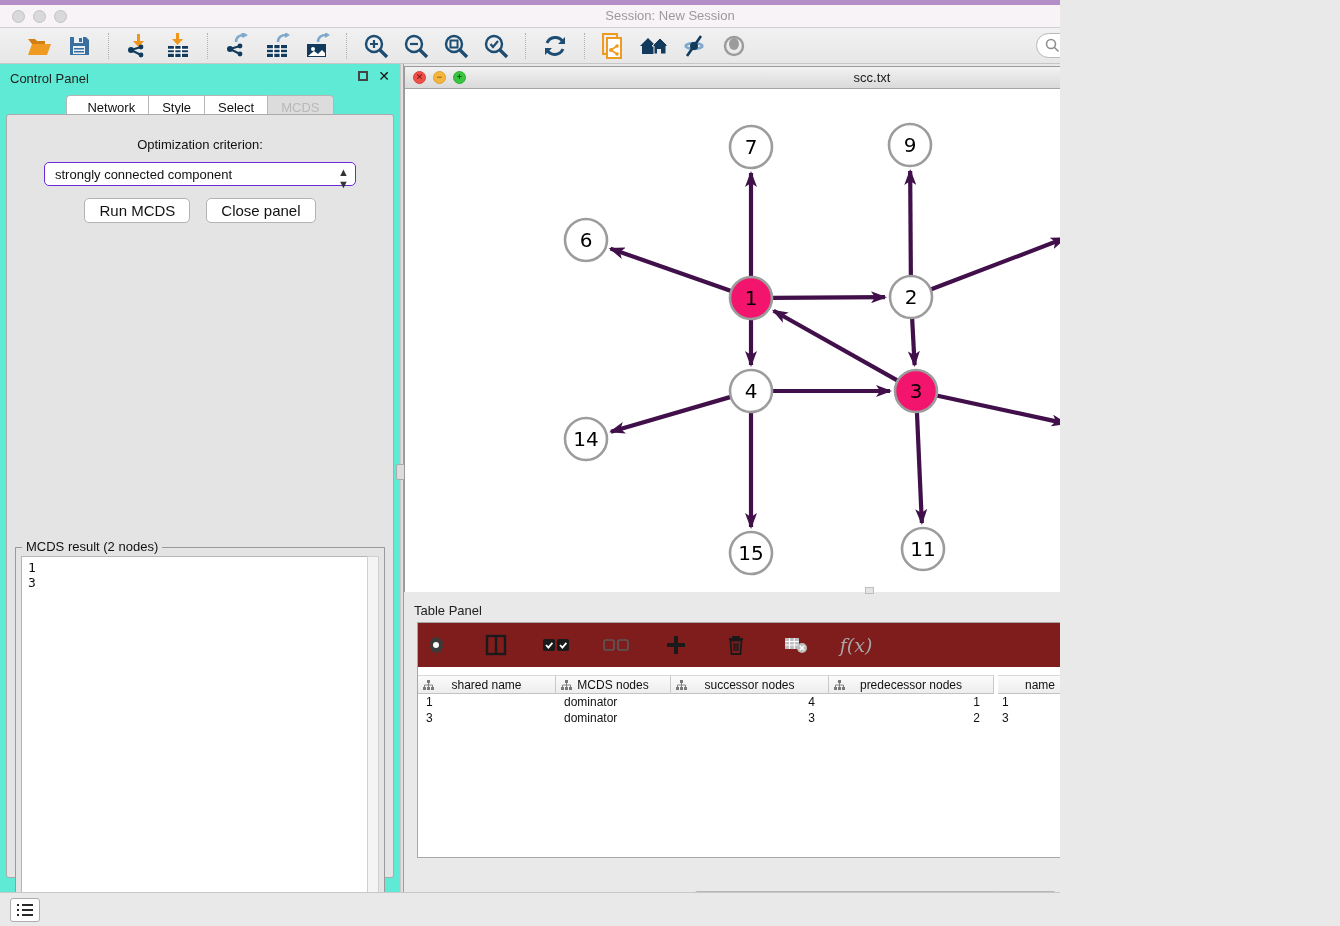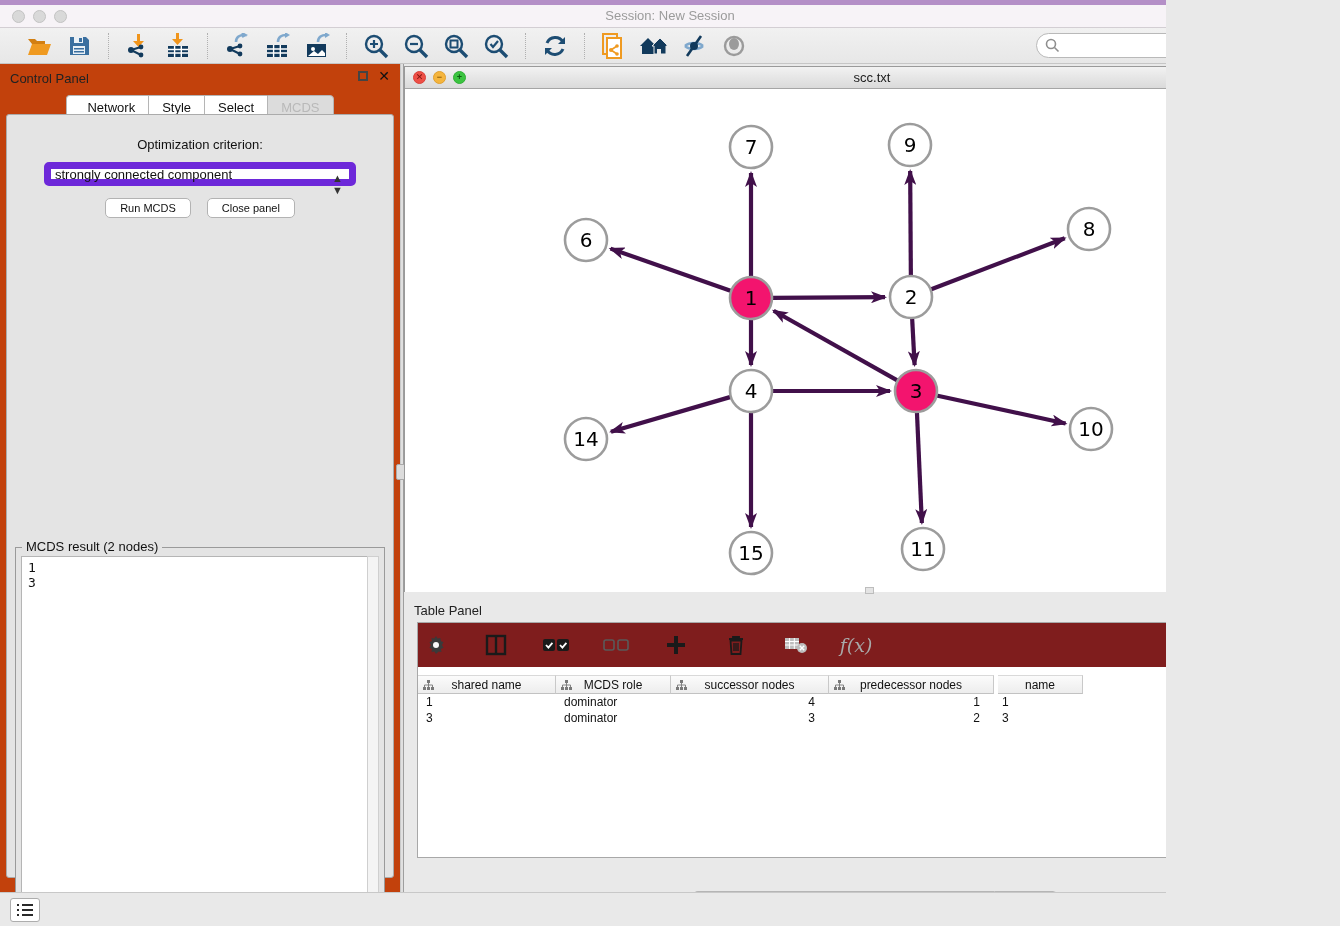--- a/index.html
+++ b/index.html
@@ -1,18 +1,18 @@
 <!DOCTYPE html>
 <html><head>
 <meta charset="utf-8">
 <style>
   * { margin:0; padding:0; box-sizing:border-box; }
   html,body { width:1340px; height:926px; }
   body { font-family:"Liberation Sans","DejaVu Sans",sans-serif; background:#e9e9e9; }
-  .app { position:relative; width:1166px; height:926px; background:#e9e9e9; overflow:hidden; }
+  .app { position:relative; width:1060px; height:926px; background:#e9e9e9; overflow:hidden; }
 
   
   .titlebar { position:absolute; left:0; top:0; width:1340px; height:28px;
     background:#f7f3f7; border-top:5px solid #b48fc7; border-bottom:1px solid #d3ced3; }
   .traffic-inactive { position:absolute; top:5px; left:12px; display:flex; gap:8px; }
   .traffic-inactive span { width:13px; height:13px; border-radius:50%; background:#d9d9d9; border:1px solid #c3c3c3; display:inline-block; }
   .main-title { position:absolute; left:0; right:0; top:3px; text-align:center; font-size:13px; color:#9b9b9b; }
 
   
   .toolbar { position:absolute; left:0; top:28px; width:1340px; height:36px;
@@ -20,40 +20,40 @@
     display:flex; align-items:center; padding-left:10px; }
   .tb-group { display:flex; align-items:center; gap:10px; padding:0 14px; }
   .tb-sep { width:1px; height:26px; border-left:1px dotted #b0b0b0; }
   .tb-btn { width:30px; height:28px; display:flex; align-items:center; justify-content:center; cursor:pointer; }
   .search-wrap { position:absolute; right:12px; top:5px; }
   .search-box { width:292px; height:25px; border:1px solid #b9b9b9; border-radius:13px; background:#fff;
     display:flex; align-items:center; padding-left:8px; }
   .search-box input { border:none; outline:none; background:transparent; font-size:13px; width:250px; margin-left:5px; }
 
   
-  .control-panel { position:absolute; left:0; top:64px; width:400px; height:828px; background:#c2410c; }
+  .control-panel { position:absolute; left:0; top:64px; width:400px; height:828px; background:#5eead4; }
   .cp-header { position:absolute; left:0; top:0; width:100%; height:30px; }
   .panel-title { position:absolute; left:10px; top:7px; font-size:13px; color:#222; }
   .panel-btns { position:absolute; right:10px; top:6px; display:flex; gap:10px; align-items:center; }
   .float-btn { width:10px; height:10px; border:2px solid #444; display:inline-block; cursor:pointer; background:transparent; }
   .close-btn { font-size:14px; font-weight:bold; color:#111; cursor:pointer; line-height:12px; }
   .cp-tabs { position:absolute; left:0; top:31px; width:100%; display:flex; justify-content:center; }
   .tab { font-size:13px; padding:4px 13px; background:#fff; border:1px solid #b5b5b5; border-right:none; color:#111; cursor:pointer; }
   .tab:first-child { border-radius:4px 0 0 0;padding-left:20px; }
   .tab:last-child { border-right:1px solid #b5b5b5; border-radius:0 4px 0 0; }
   .tab.selected { background:#dcdcdc; color:#b9b9b9; }
   .cp-pane { position:absolute; left:6px; top:50px; width:388px; height:764px;
     background:#e4e4e4; border:1px solid #ababab; border-radius:3px; }
   .opt-label { margin-top:22px; text-align:center; font-size:13px; color:#111; }
   .dropdown { position:relative; margin:10px auto 0; width:312px; height:24px; background:#fff;
-    border:7px solid #6d28d9; border-radius:5px; font-size:13px; color:#111;
-    display:flex; align-items:center; padding-left:4px; cursor:pointer; }
+    border:1px solid #6d28d9; border-radius:5px; font-size:13px; color:#111;
+    display:flex; align-items:center; padding-left:10px; cursor:pointer; }
   .dropdown .arrows { position:absolute; right:7px; top:3px; font-size:11px; color:#333; letter-spacing:-1px; }
   .btn-row { margin-top:12px; display:flex; justify-content:center; gap:16px; }
-  .push-btn { background:#fff; border:1px solid #b3b3b3; border-radius:5px; font-size:11px; color:#111;
+  .push-btn { background:#fff; border:1px solid #b3b3b3; border-radius:5px; font-size:15px; color:#111;
     padding:3px 14px; cursor:pointer; font-family:inherit; }
   .mcds-result { position:absolute; left:8px; top:432px; width:370px; height:382px;
     border:1px solid #9a9a9a; background:#e4e4e4; }
   .mcds-legend { position:absolute; top:-9px; left:6px; background:#e4e4e4; padding:0 4px; font-size:13px; color:#111; }
   .mcds-text { position:absolute; left:5px; top:8px; right:5px; bottom:5px; background:#fff;
     border:1px solid #b5b5b5; font-family:"DejaVu Sans Mono","Liberation Mono",monospace;
     font-size:13px; color:#111; padding:3px 6px; white-space:pre; overflow:hidden; }
   .mcds-scroll { position:absolute; right:5px; top:8px; bottom:5px; width:12px; background:#f4f4f4; border:1px solid #cfcfcf; }
   .v-divider { position:absolute; left:400px; top:64px; width:4px; height:828px; background:#e0e0e0; border-left:1px solid #c9c9c9; border-right:1px solid #9e9e9e; }
   .v-divider-handle { position:absolute; left:-5px; top:400px; width:11px; height:16px; background:#dcdcdc; border:1px solid #aaa; border-radius:2px; }
@@ -435,21 +435,21 @@
               <rect x="4" y="7" width="3" height="3" fill="#787878"></rect>
               <rect x="8" y="7" width="3" height="3" fill="#787878"></rect>
               <path d="M5.5 3 v2 M1.5 7 V5 h8 V7 M5.5 5 v2" stroke="#787878" stroke-width="0.9" fill="none"></path>
             </svg><span>shared name</span></div>
           <div class="col-head" style="left: 138px; width: 115px;"><svg class="tree-ico" width="11" height="11" viewBox="0 0 11 11">
               <rect x="4" y="0" width="3" height="3" fill="#787878"></rect>
               <rect x="0" y="7" width="3" height="3" fill="#787878"></rect>
               <rect x="4" y="7" width="3" height="3" fill="#787878"></rect>
               <rect x="8" y="7" width="3" height="3" fill="#787878"></rect>
               <path d="M5.5 3 v2 M1.5 7 V5 h8 V7 M5.5 5 v2" stroke="#787878" stroke-width="0.9" fill="none"></path>
-            </svg><span>MCDS role</span></div>
+            </svg><span>MCDS nodes</span></div>
           <div class="col-head" style="left: 253px; width: 158px;"><svg class="tree-ico" width="11" height="11" viewBox="0 0 11 11">
               <rect x="4" y="0" width="3" height="3" fill="#787878"></rect>
               <rect x="0" y="7" width="3" height="3" fill="#787878"></rect>
               <rect x="4" y="7" width="3" height="3" fill="#787878"></rect>
               <rect x="8" y="7" width="3" height="3" fill="#787878"></rect>
               <path d="M5.5 3 v2 M1.5 7 V5 h8 V7 M5.5 5 v2" stroke="#787878" stroke-width="0.9" fill="none"></path>
             </svg><span>successor nodes</span></div>
           <div class="col-head" style="left: 411px; width: 165px;"><svg class="tree-ico" width="11" height="11" viewBox="0 0 11 11">
               <rect x="4" y="0" width="3" height="3" fill="#787878"></rect>
               <rect x="0" y="7" width="3" height="3" fill="#787878"></rect>

